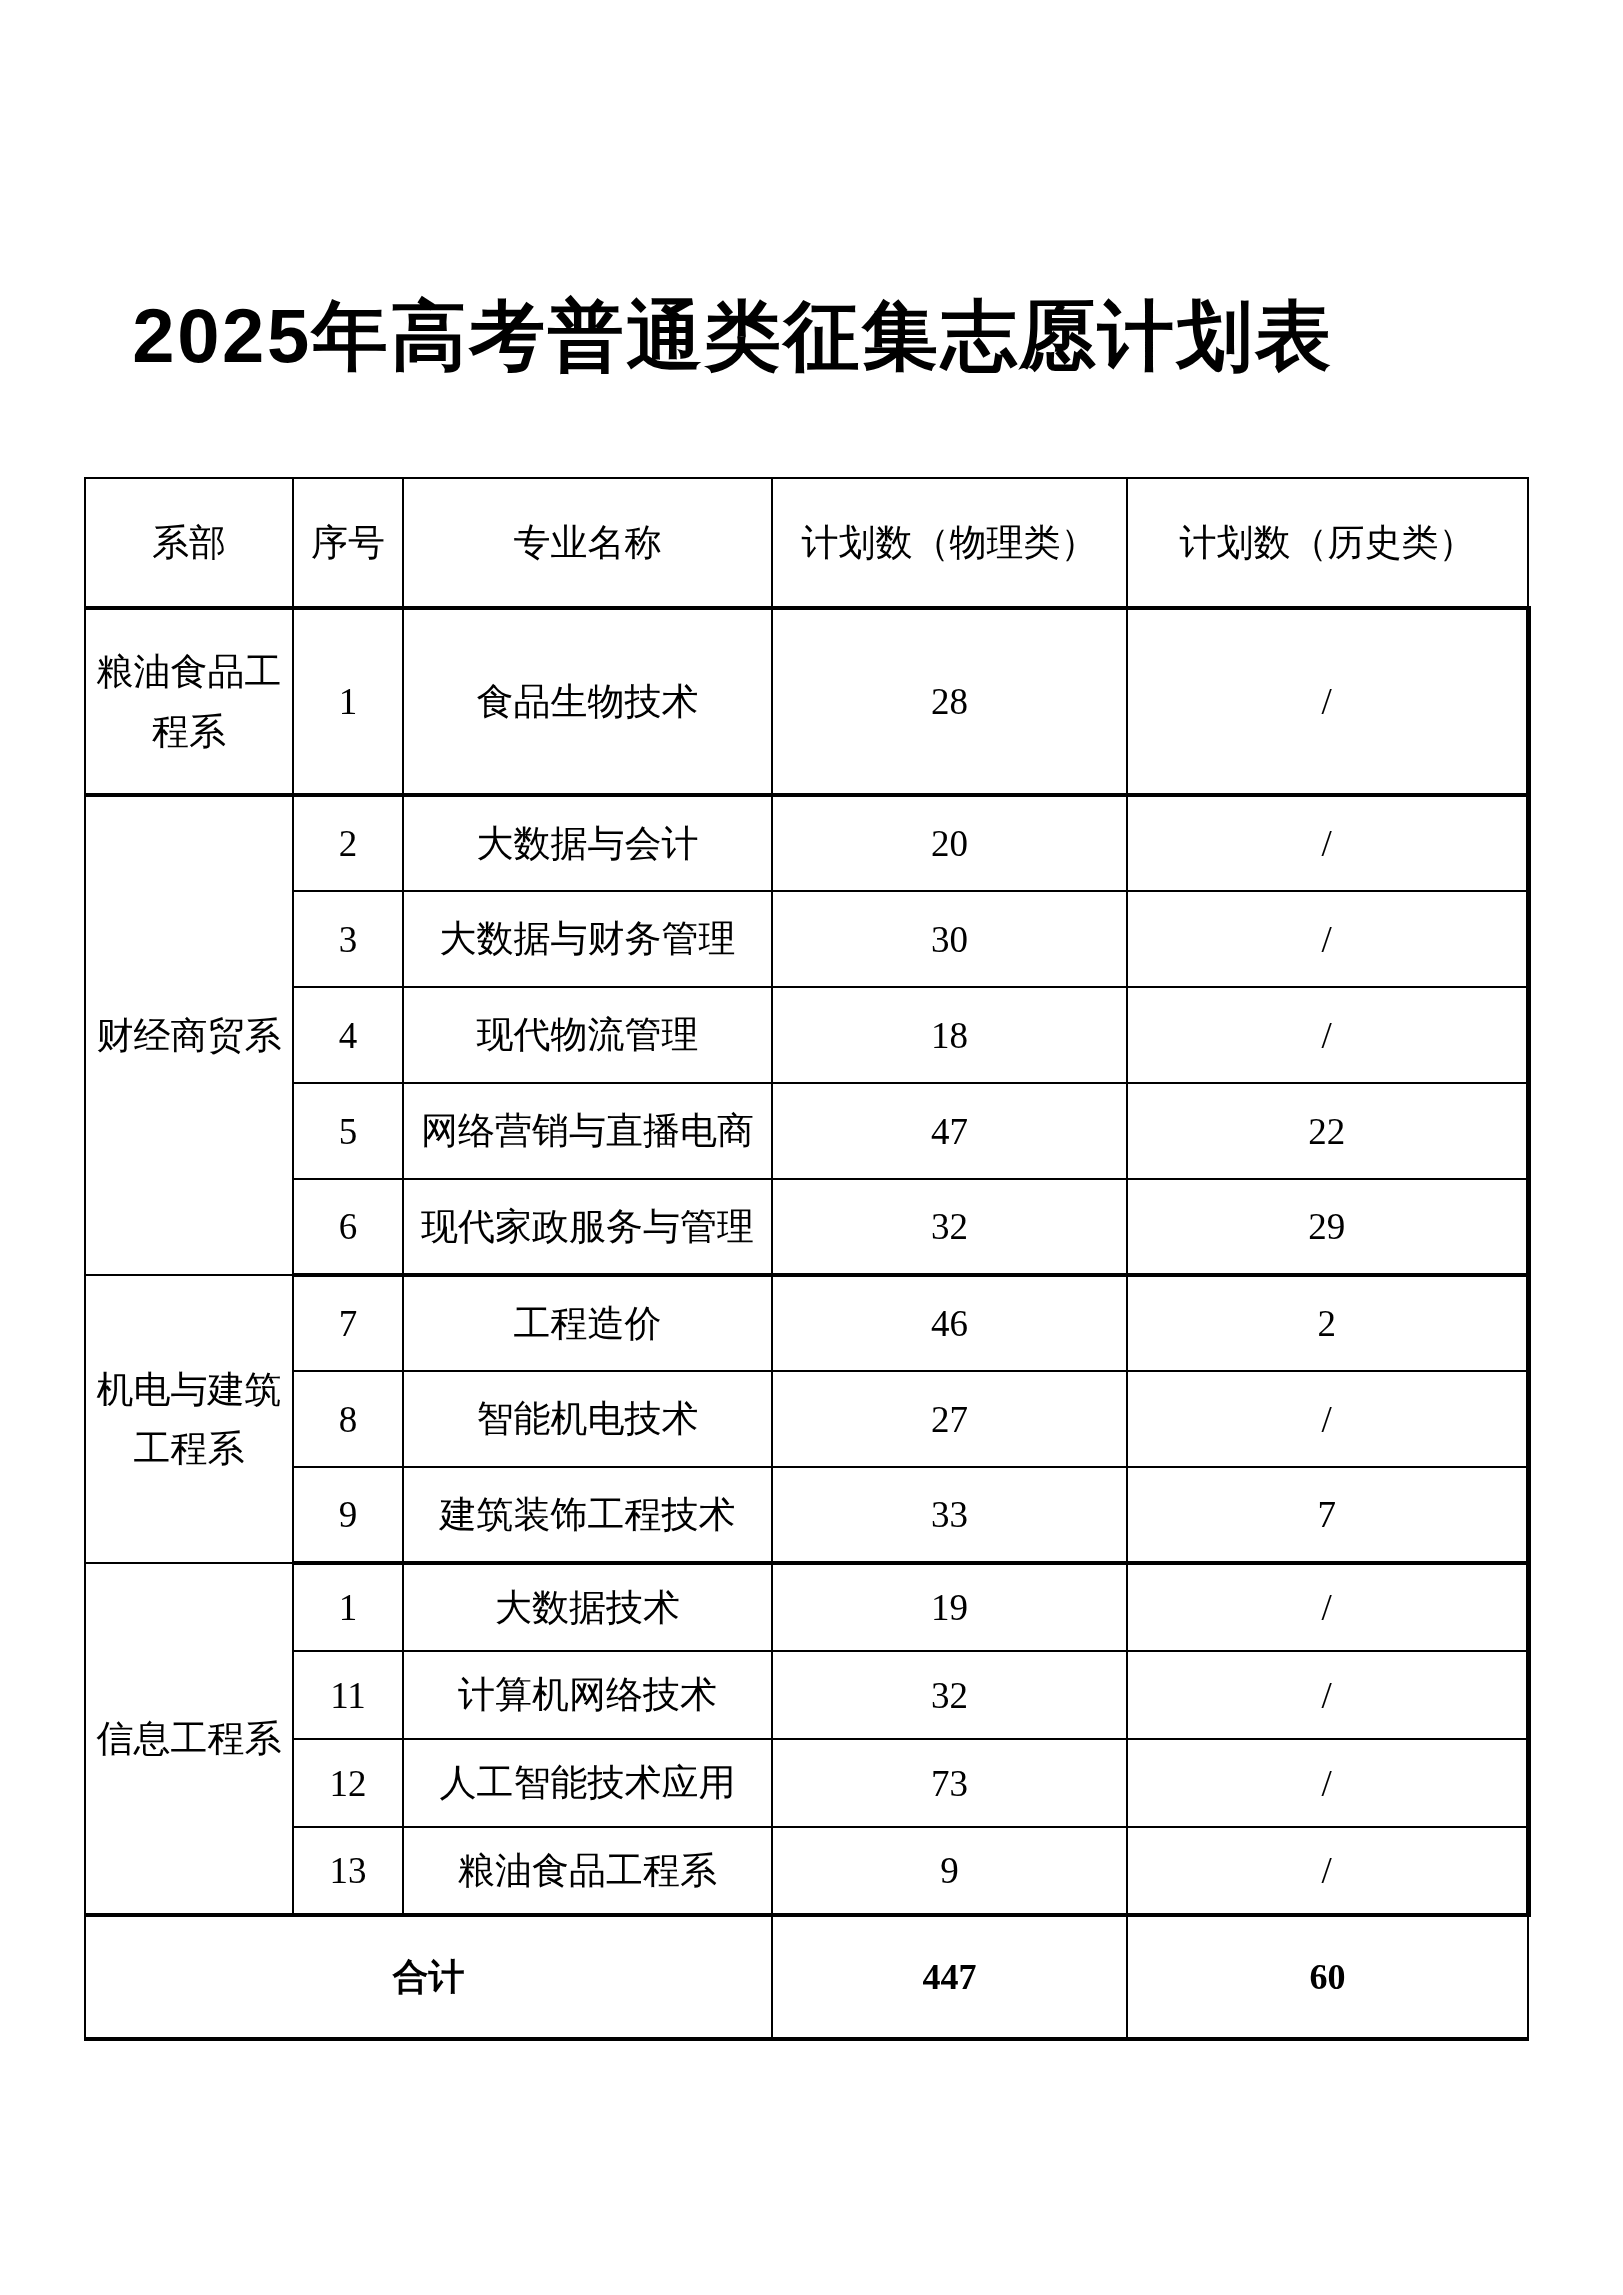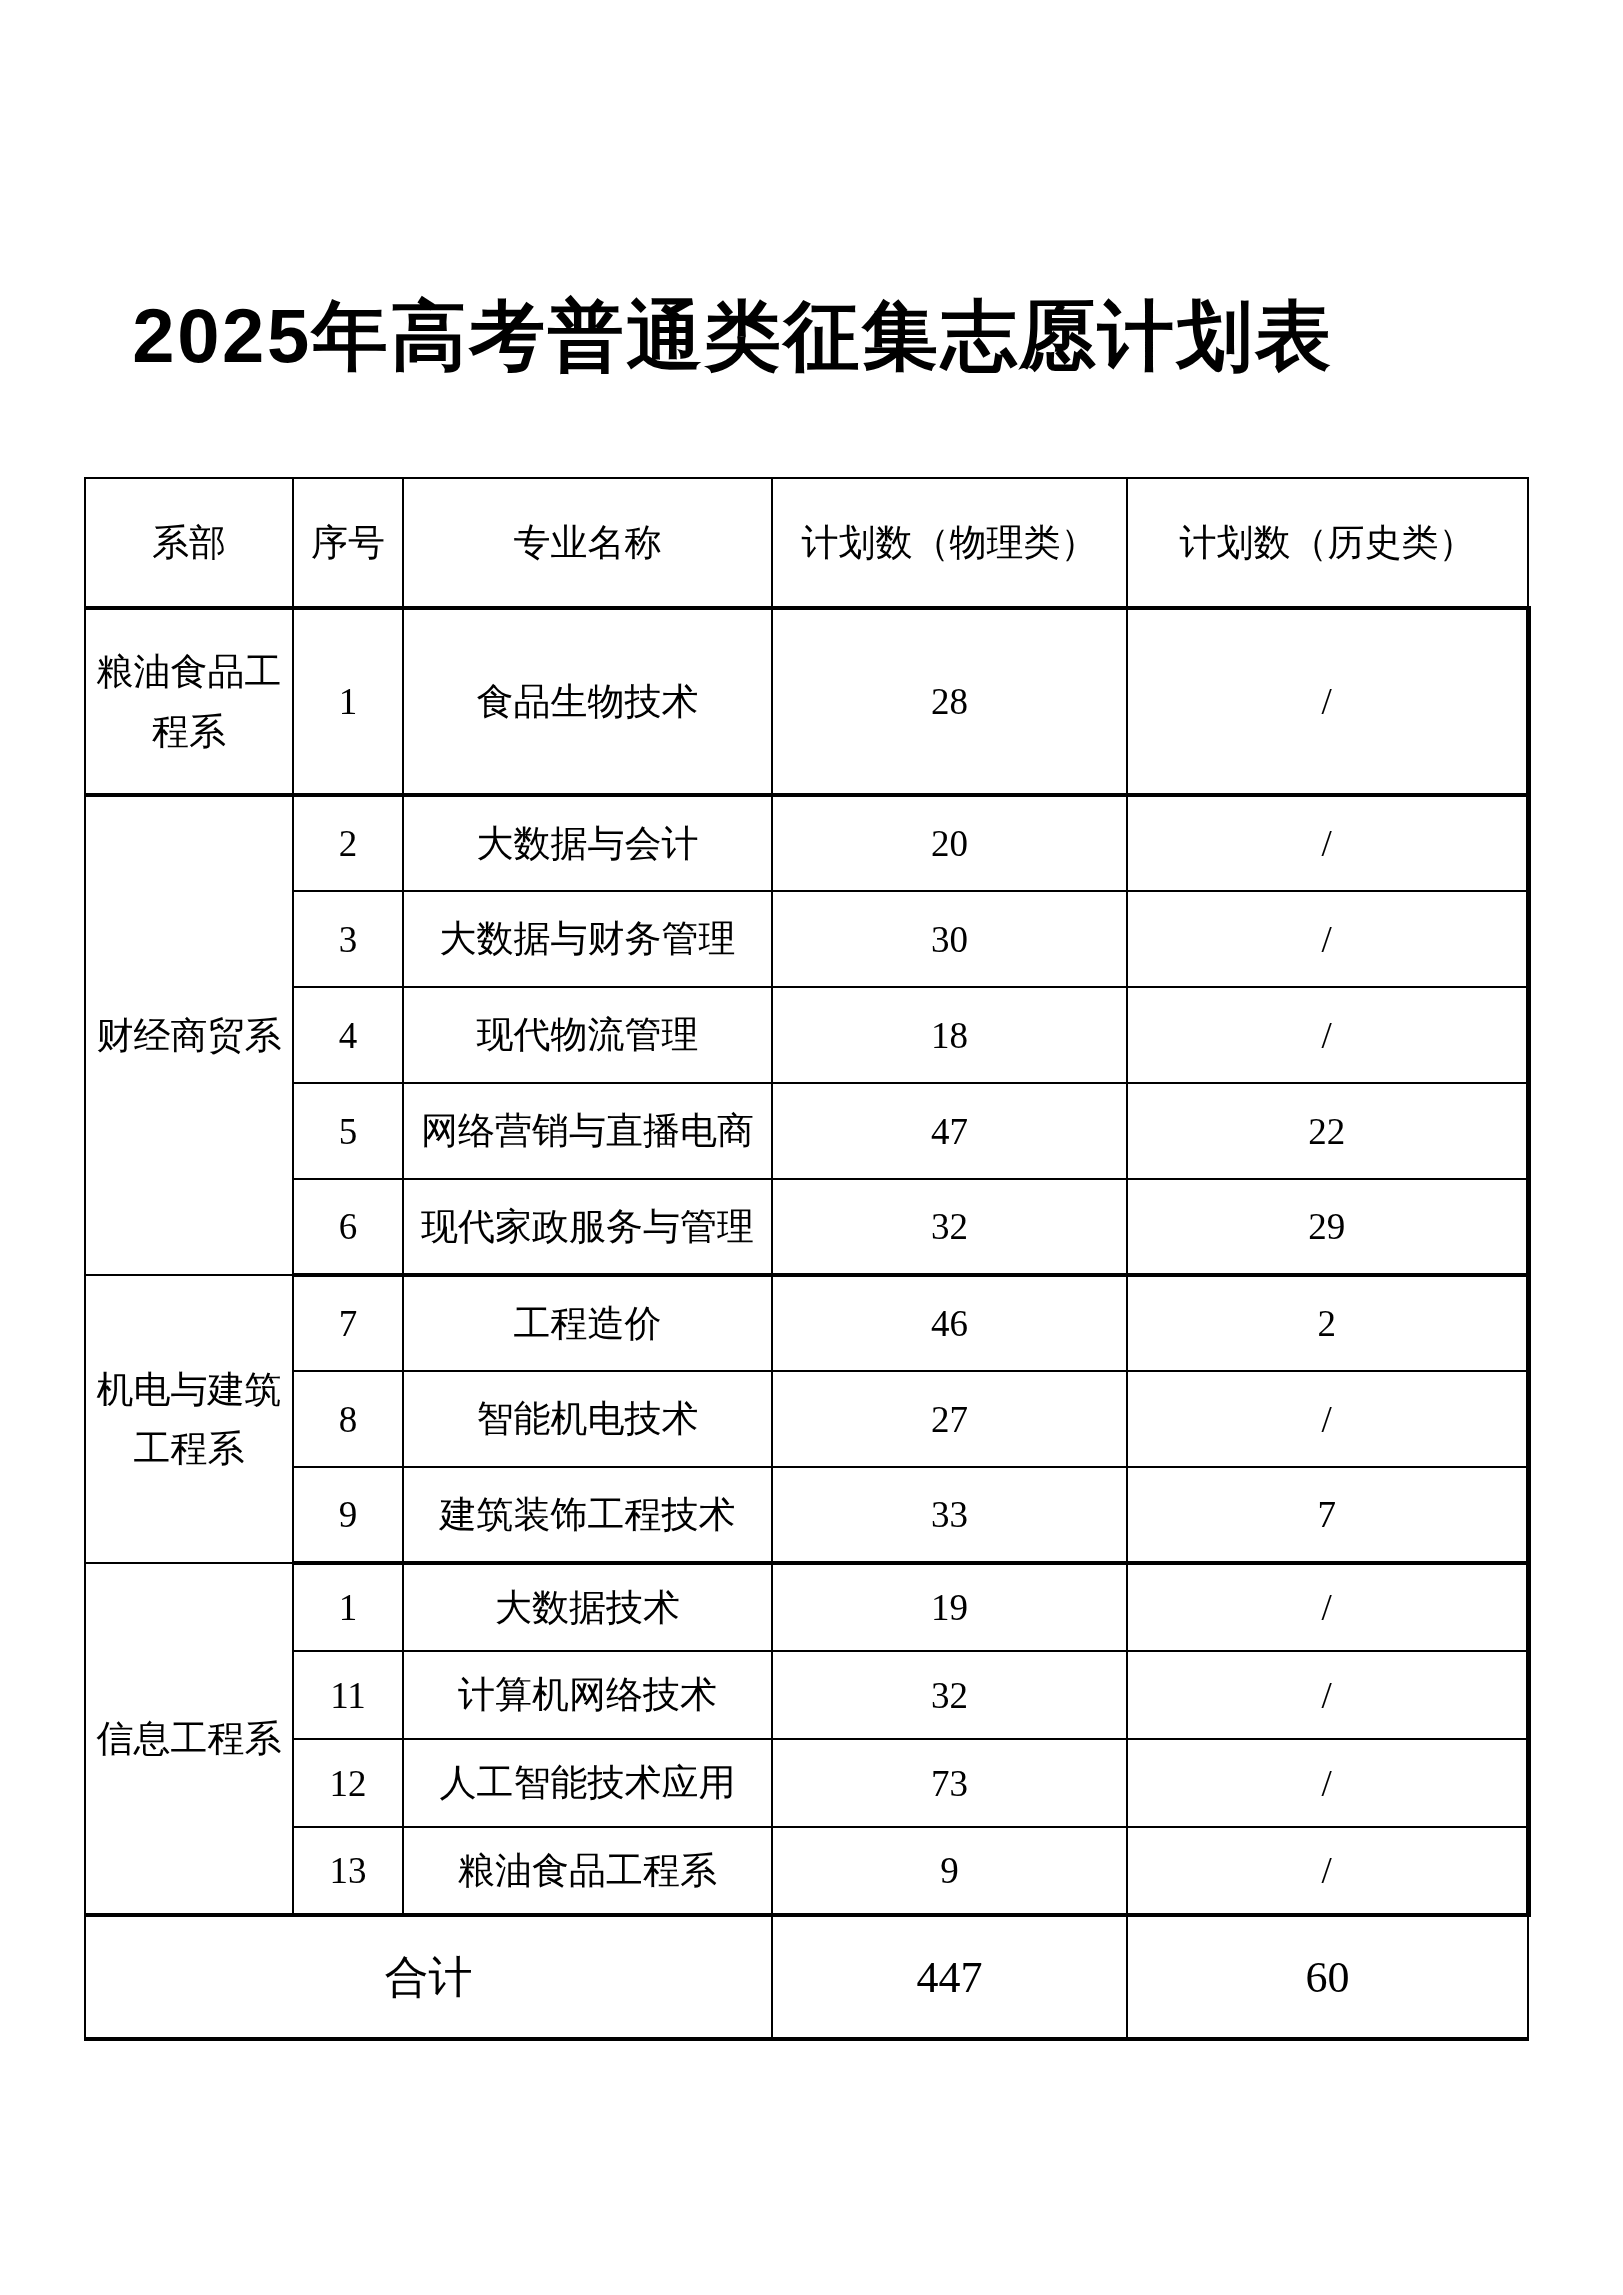--- a/index.html
+++ b/index.html
@@ -60,22 +60,22 @@
     padding: 0 15.7px;
     line-height: 1.6;
     word-break: break-all;
   }
   td.major { padding: 0 3.9px; }
   
   tr.total { height: 124px; }
   tr.total td {
     border-top: 4.6px solid #000;
     border-bottom: 4.6px solid #000;
-    font-weight: normal;
-    font-size: 44px;
+    font-weight: bold;
+    font-size: 36px;
   }
 </style>
 </head>
 <body>
 
 <div class="doc-title">2025年高考普通类征集志愿计划表</div>
 
 <table class="plan">
   <colgroup>
     <col style="width:208px">

